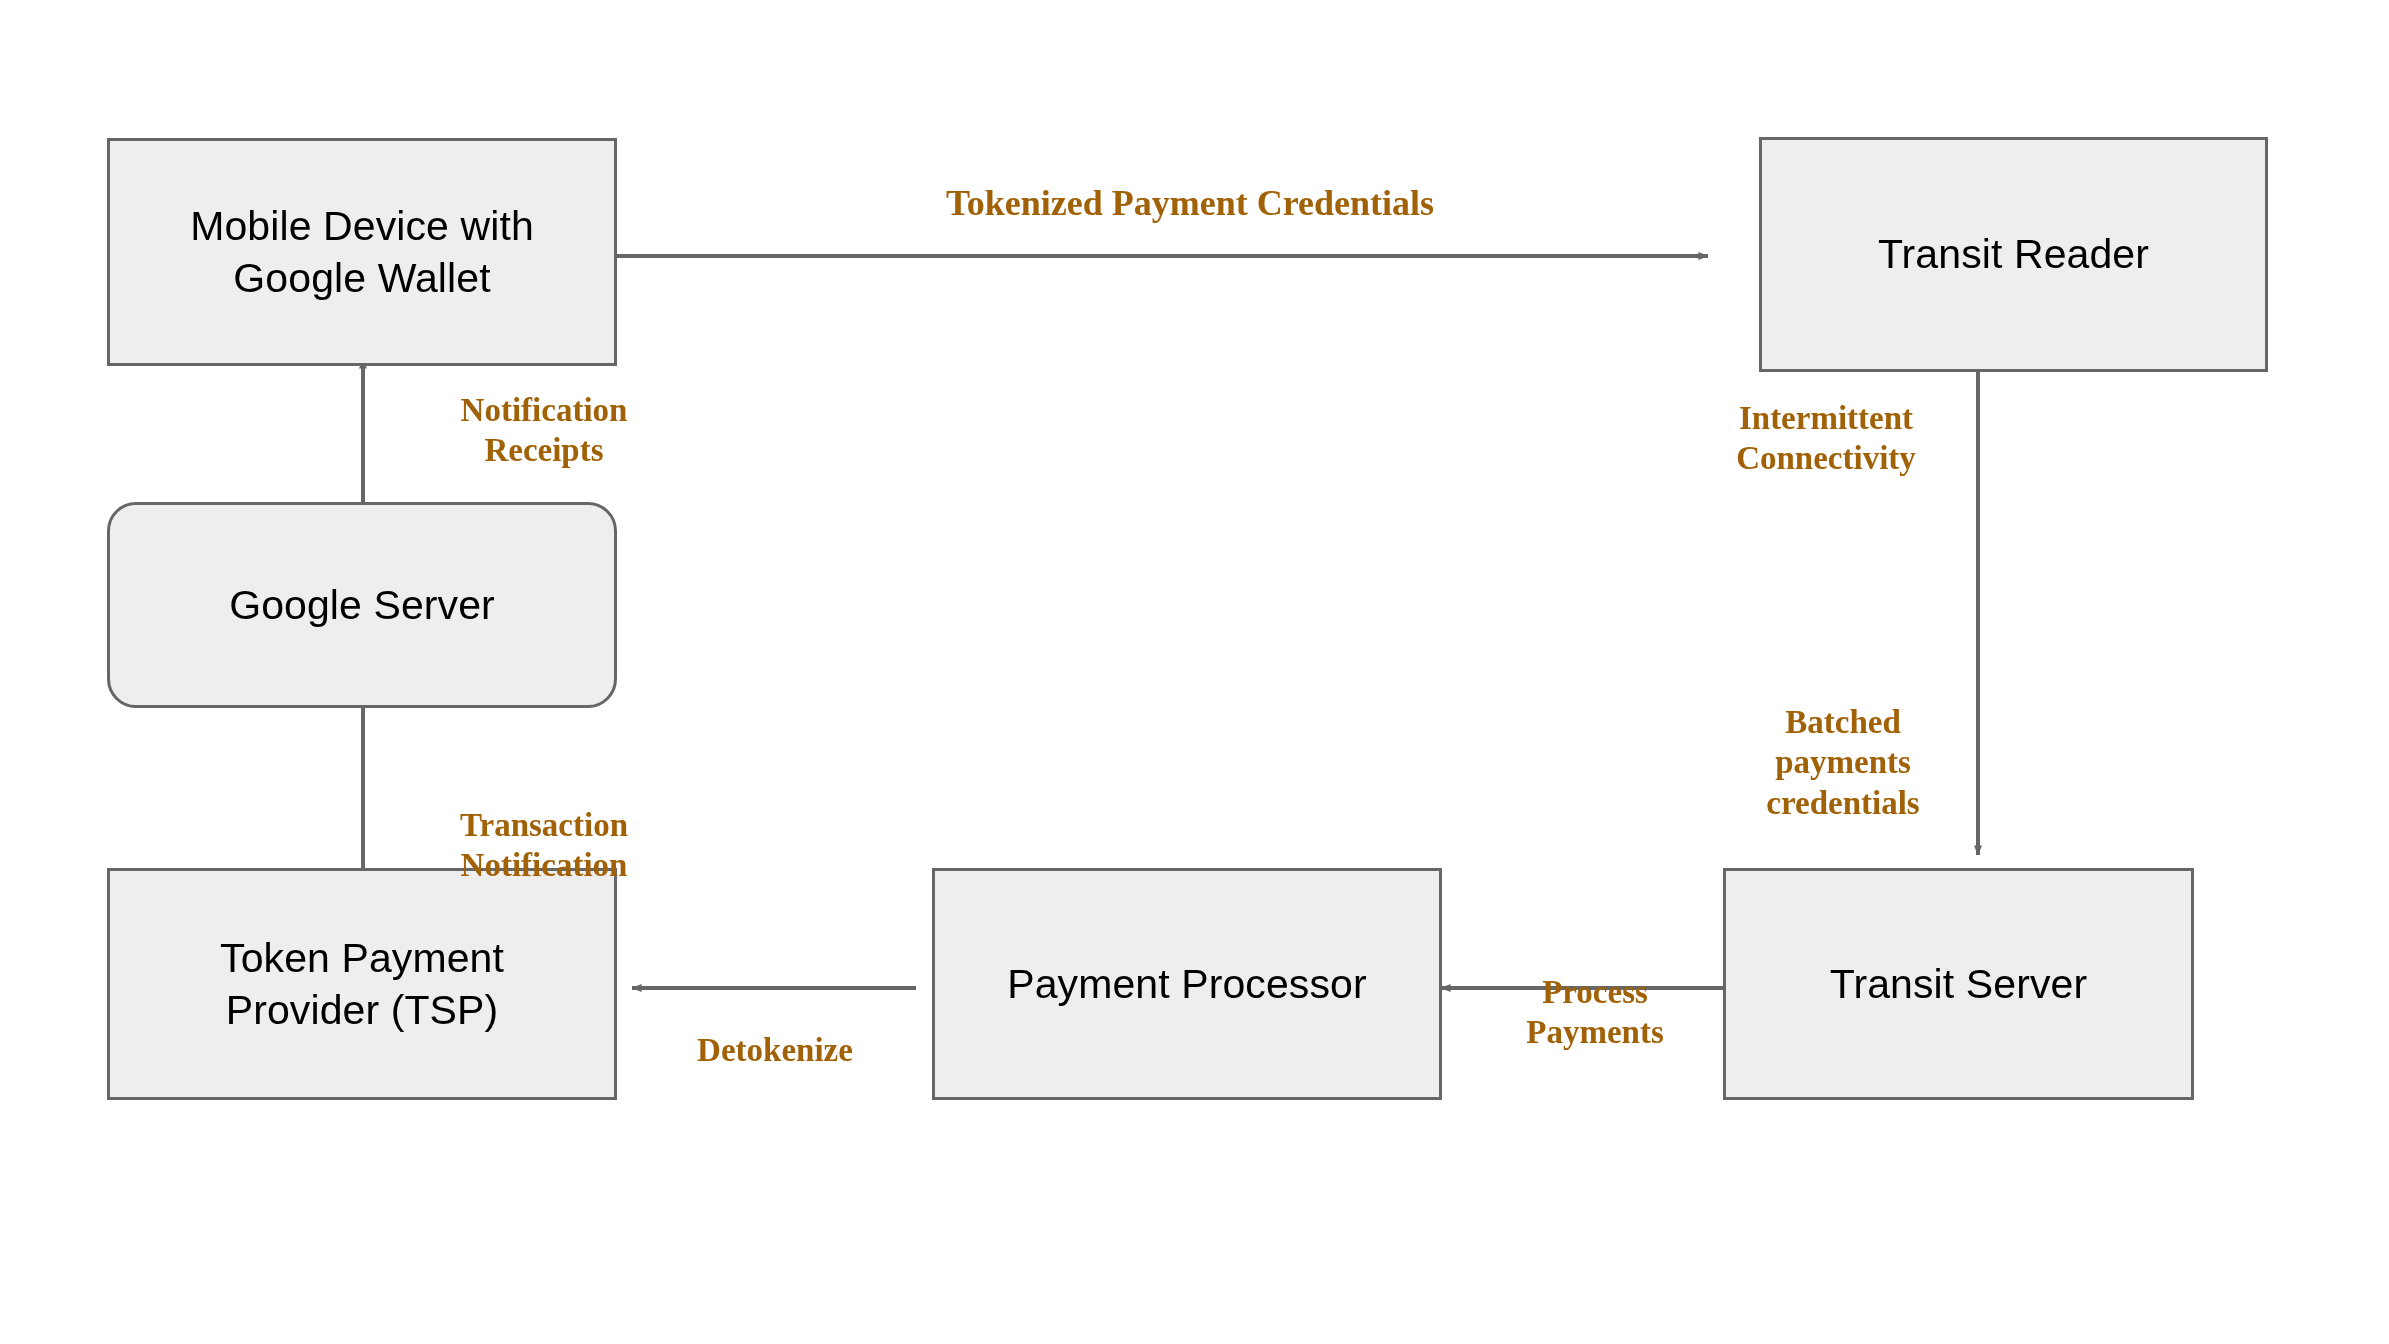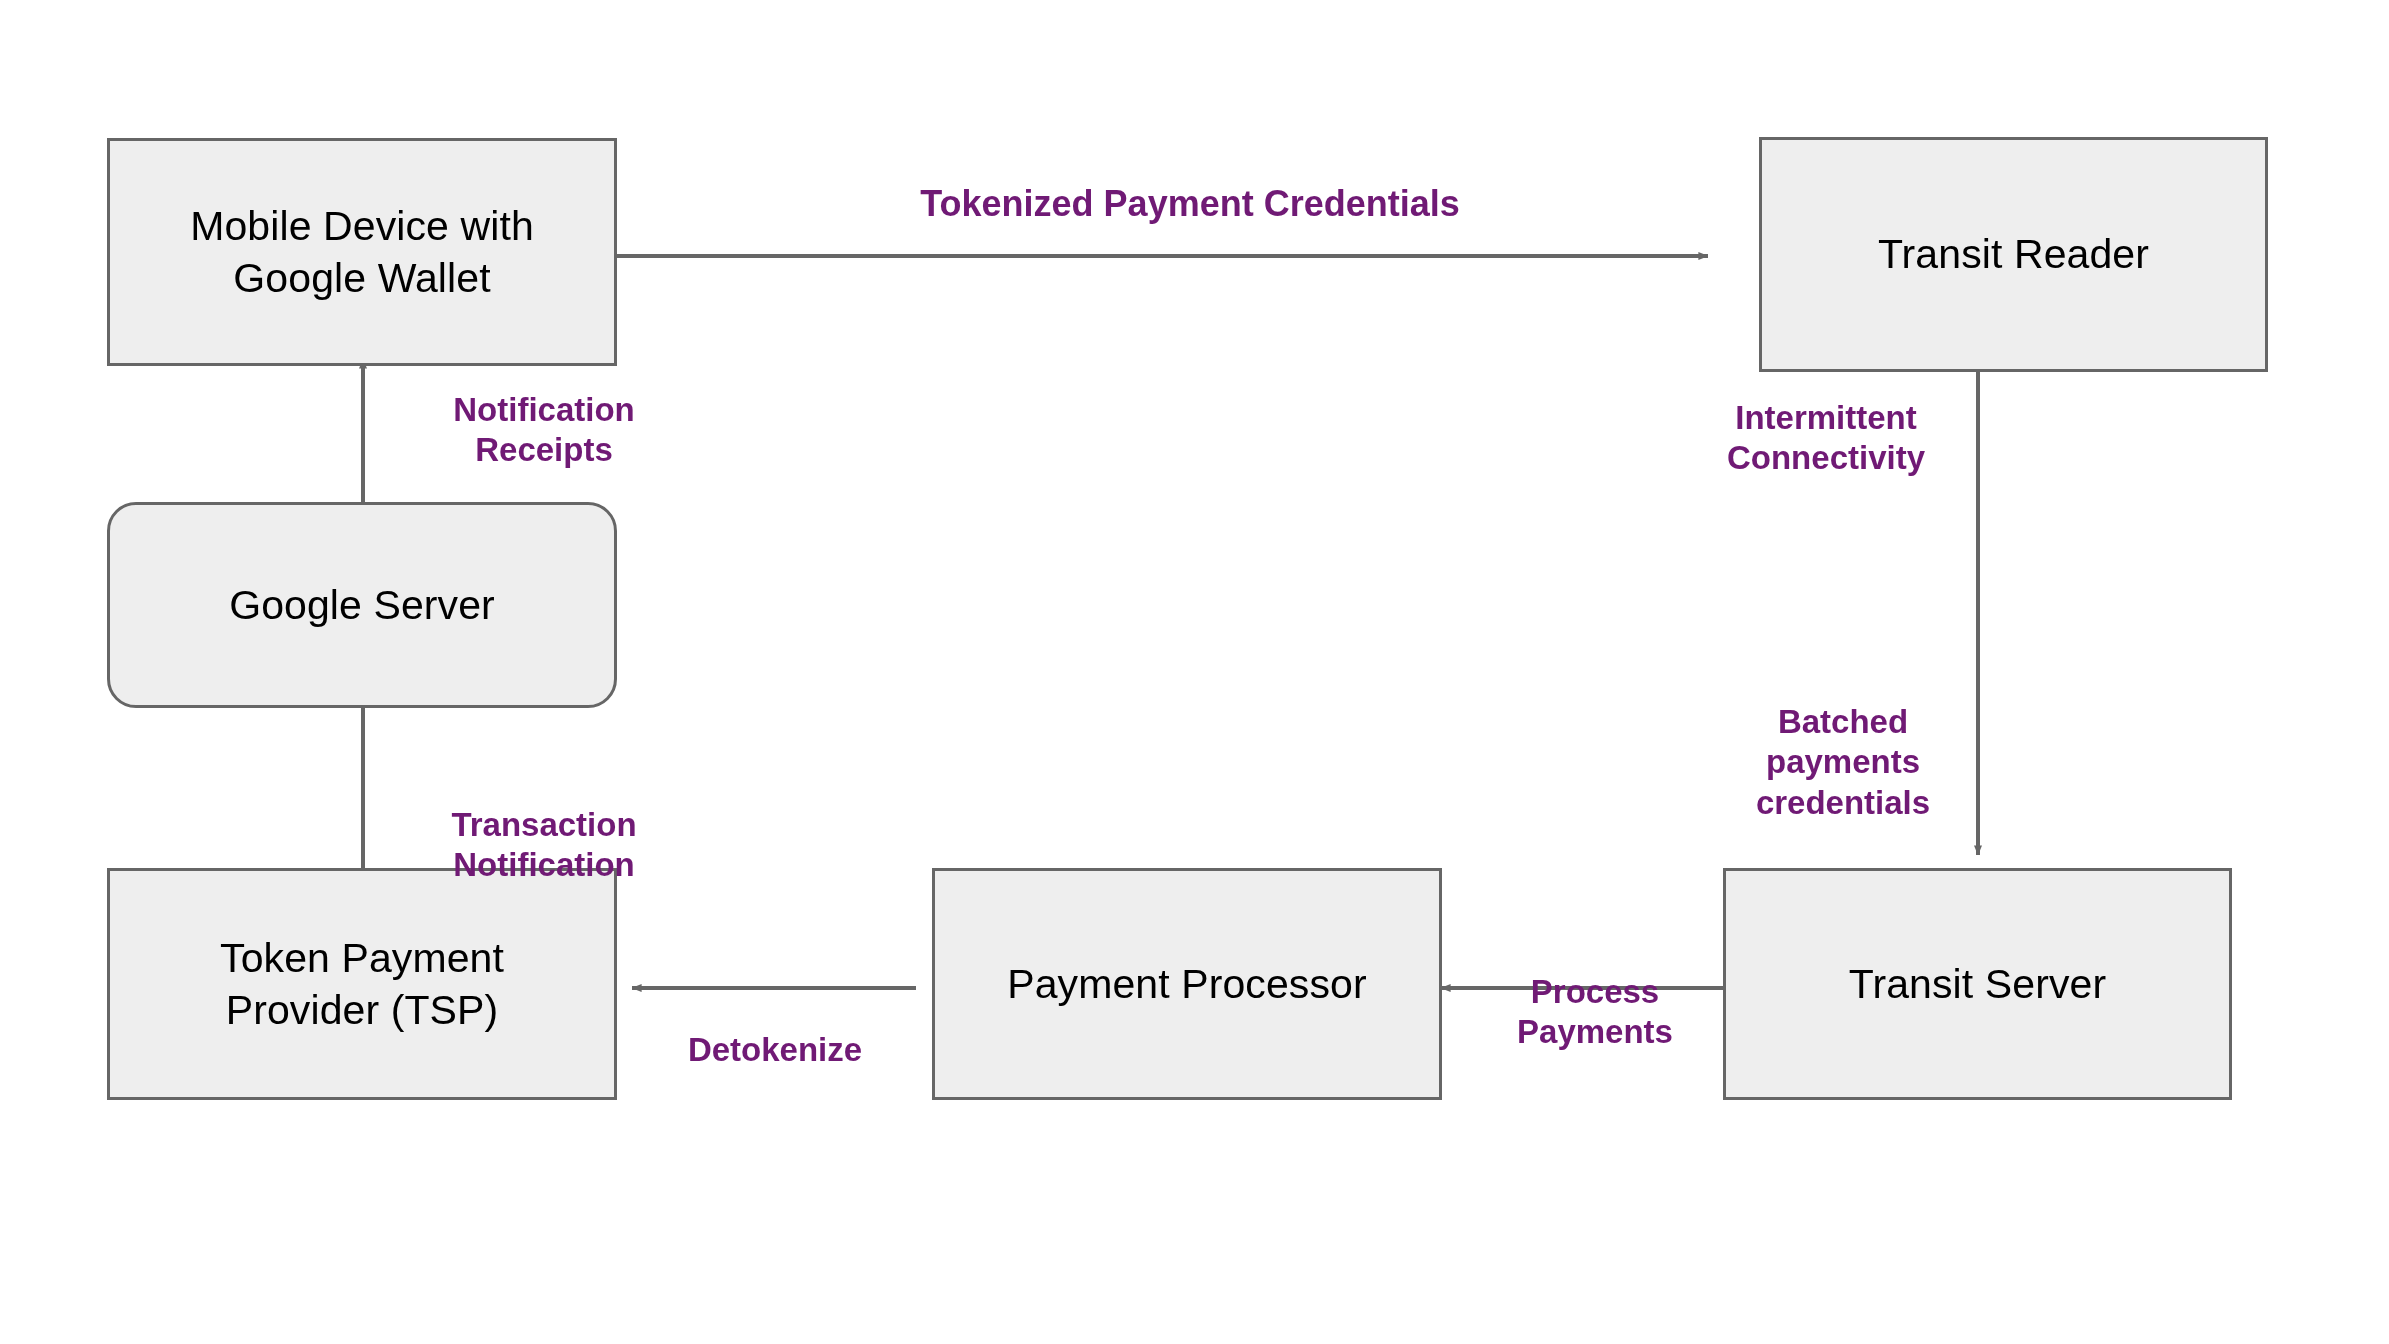--- a/index.html
+++ b/index.html
@@ -31,24 +31,24 @@
     font-family: "Liberation Sans", sans-serif;
     font-size: 41px;
     font-weight: 400;
     color: #000000;
     line-height: 1.28;
     letter-spacing: 0.1px;
     white-space: pre-line;
   }
   .edge-label {
     position: absolute;
-    font-family: Liberation Sans, sans-serif;
+    font-family: Liberation Serif, serif;
     font-size: 33px;
     font-weight: bold;
-    color: #701a75;
+    color: #a16207;
     line-height: 1.22;
     white-space: pre-line;
   }
   .edge-label.big {
     font-size: 36px;
   }
   .edge-label.center {
     text-align: center;
   }
   .edge-label.left {
@@ -107,21 +107,21 @@
   </div>
 
   <div class="node" style="left:1723px; top:137px; width:509px; height:235px;margin-left:36px;">
     <span class="node-label">Transit Reader</span>
   </div>
 
   <div class="node" style="left:107px; top:502px; width:510px; height:206px;border-radius:29px;">
     <span class="node-label">Google Server</span>
   </div>
 
-  <div class="node" style="left:1723px; top:868px; width:509px; height:232px;">
+  <div class="node" style="left:1723px; top:868px; width:471px; height:232px;">
     <span class="node-label">Transit Server</span>
   </div>
 
   <div class="node" style="left:932px; top:868px; width:510px; height:232px;">
     <span class="node-label">Payment Processor</span>
   </div>
 
   <div class="node" style="left:107px; top:868px; width:510px; height:232px;">
     <span class="node-label">Token Payment
 Provider (TSP)</span>

